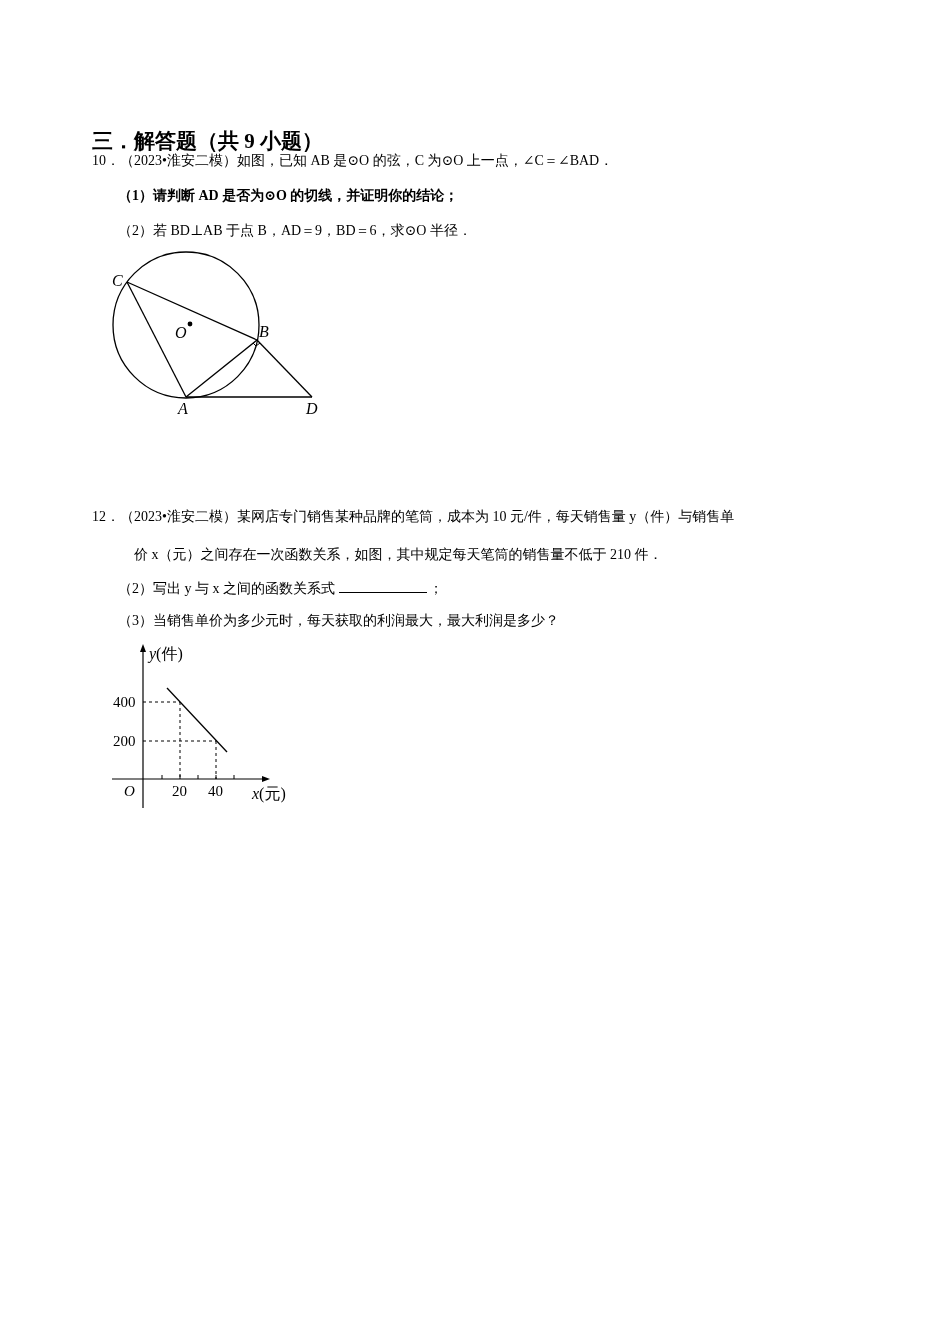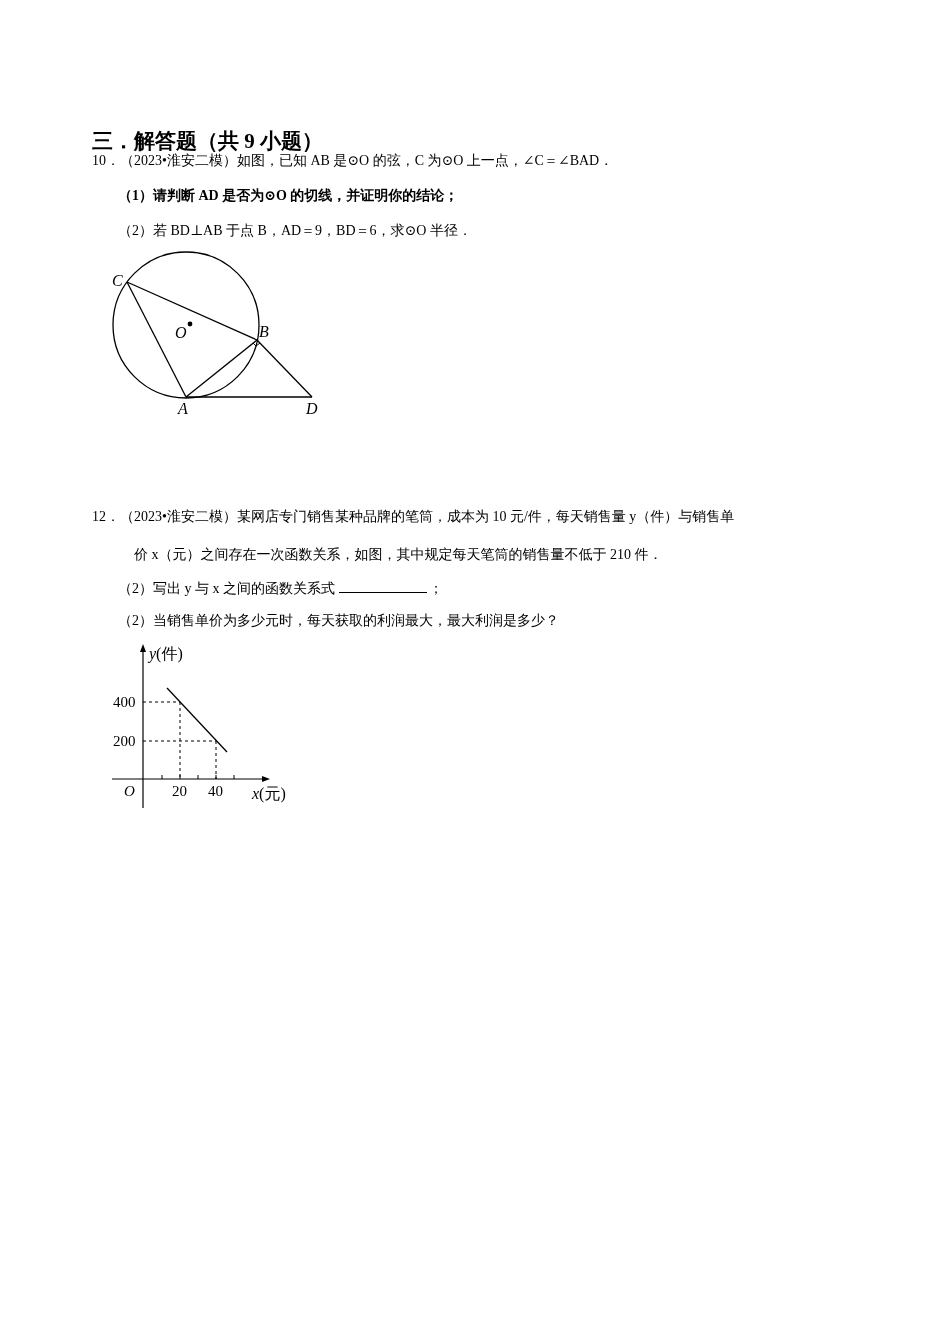--- a/index.html
+++ b/index.html
@@ -60,21 +60,21 @@
   <text x="306" y="414" font-size="16" class="it">D</text>
 </svg>
 
 <div class="abs line" style="left:92px; top:507px;">
   <span>12．</span><span>（2023•淮安二模）</span><span>某网店专门销售某种品牌的笔筒，成本为 10 元/件，每天销售量 y（件）与销售单</span>
 </div>
 <div class="abs line" style="left:118px; top:545px;margin-left:16px;">价 x（元）之间存在一次函数关系，如图，其中规定每天笔筒的销售量不低于 210 件．</div>
 <div class="abs line" style="left:118px; top:578px;">
   <span>（2）写出 y 与 x 之间的函数关系式</span><span class="blank"></span><span>；</span>
 </div>
-<div class="abs line" style="left:118px; top:611px;">（2）当销售单价为多少元时，每天获取的利润最大，最大利润是多少？</div>
+<div class="abs line" style="left:118px; top:611px;">（3）当销售单价为多少元时，每天获取的利润最大，最大利润是多少？</div>
 
 <svg class="abs" style="left:100px; top:640px;" width="200" height="172" viewBox="100 640 200 172">
 
   <line x1="143" y1="808" x2="143" y2="648" stroke="#000" stroke-width="1.2"></line>
   <polygon points="143,644 140,652 146,652" fill="#000"></polygon>
 
   <line x1="112" y1="779" x2="265" y2="779" stroke="#000" stroke-width="1.2"></line>
   <polygon points="270,779 262,776 262,782" fill="#000"></polygon>
 
   <line x1="162" y1="775" x2="162" y2="779" stroke="#000" stroke-width="1"></line>

